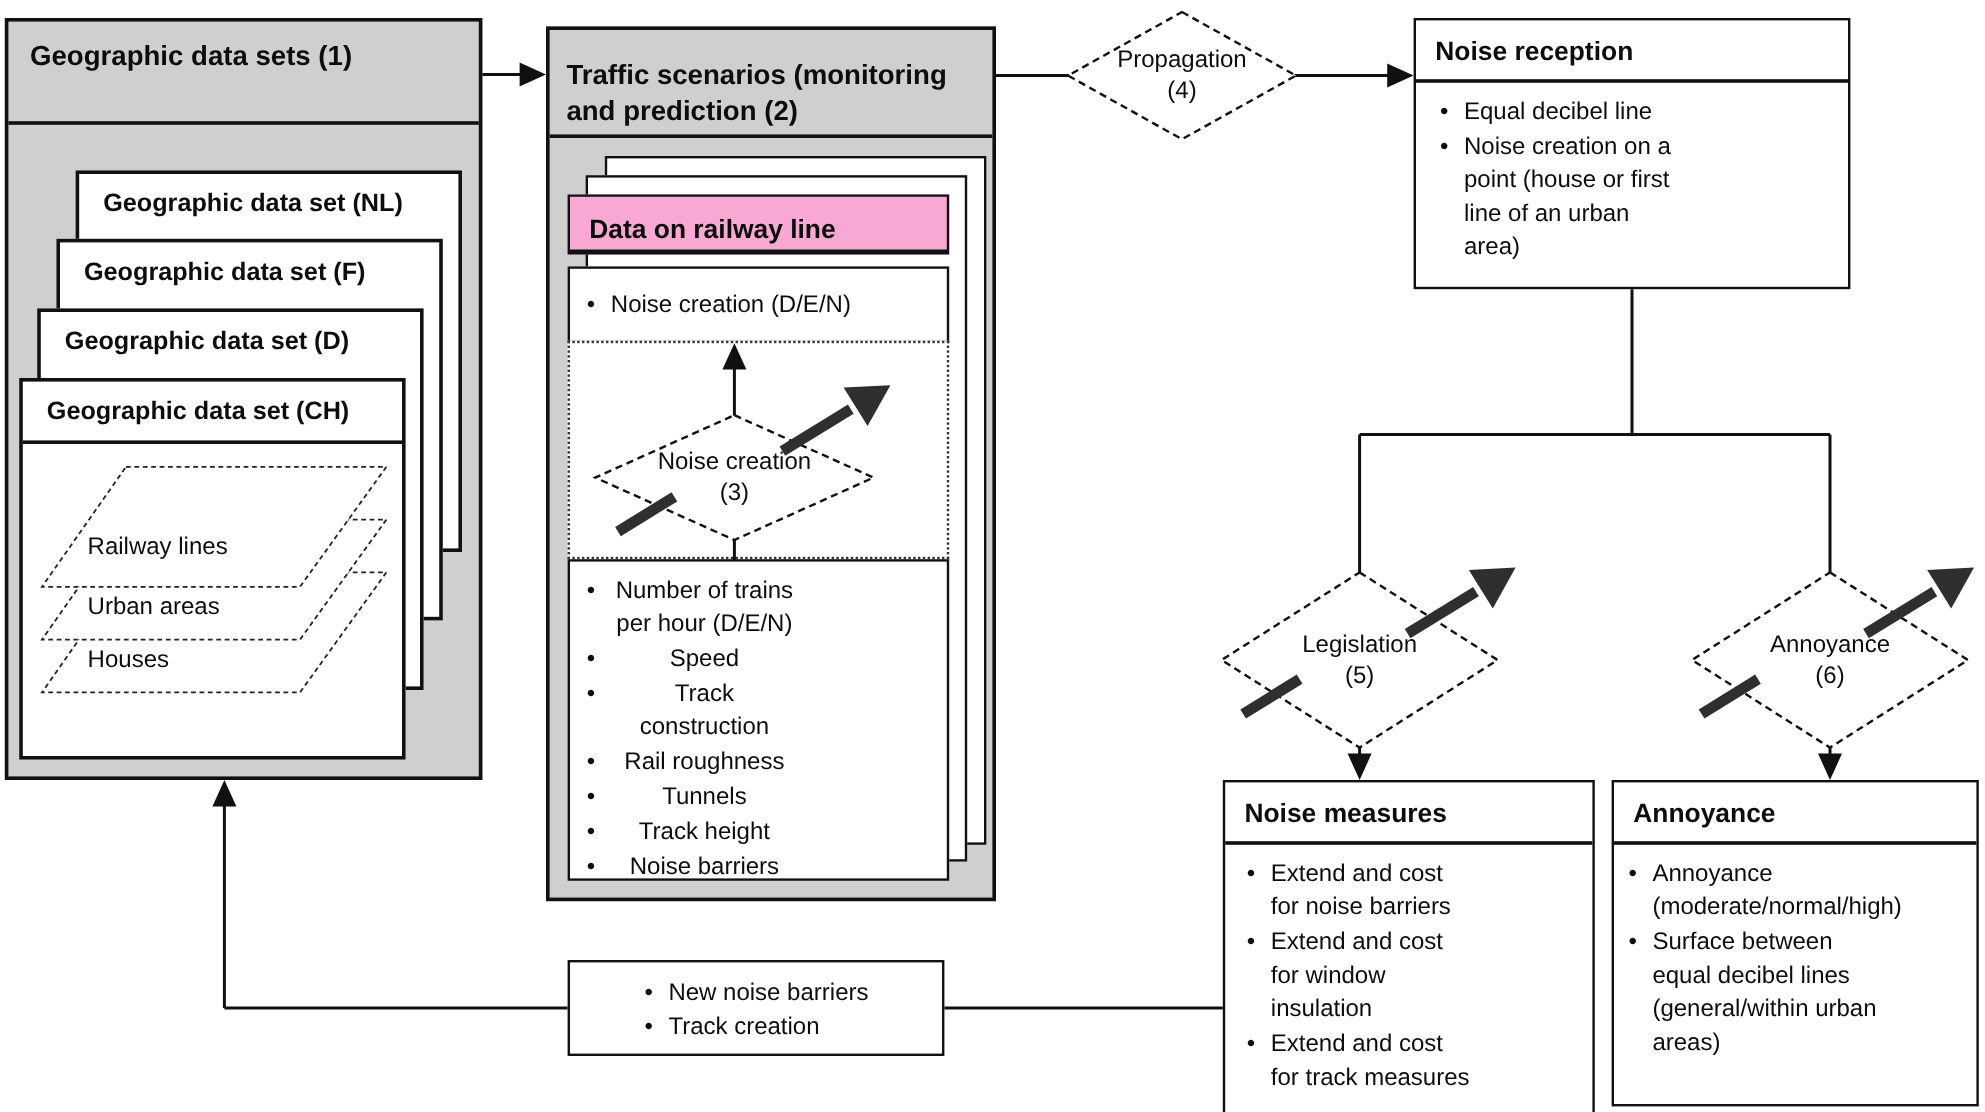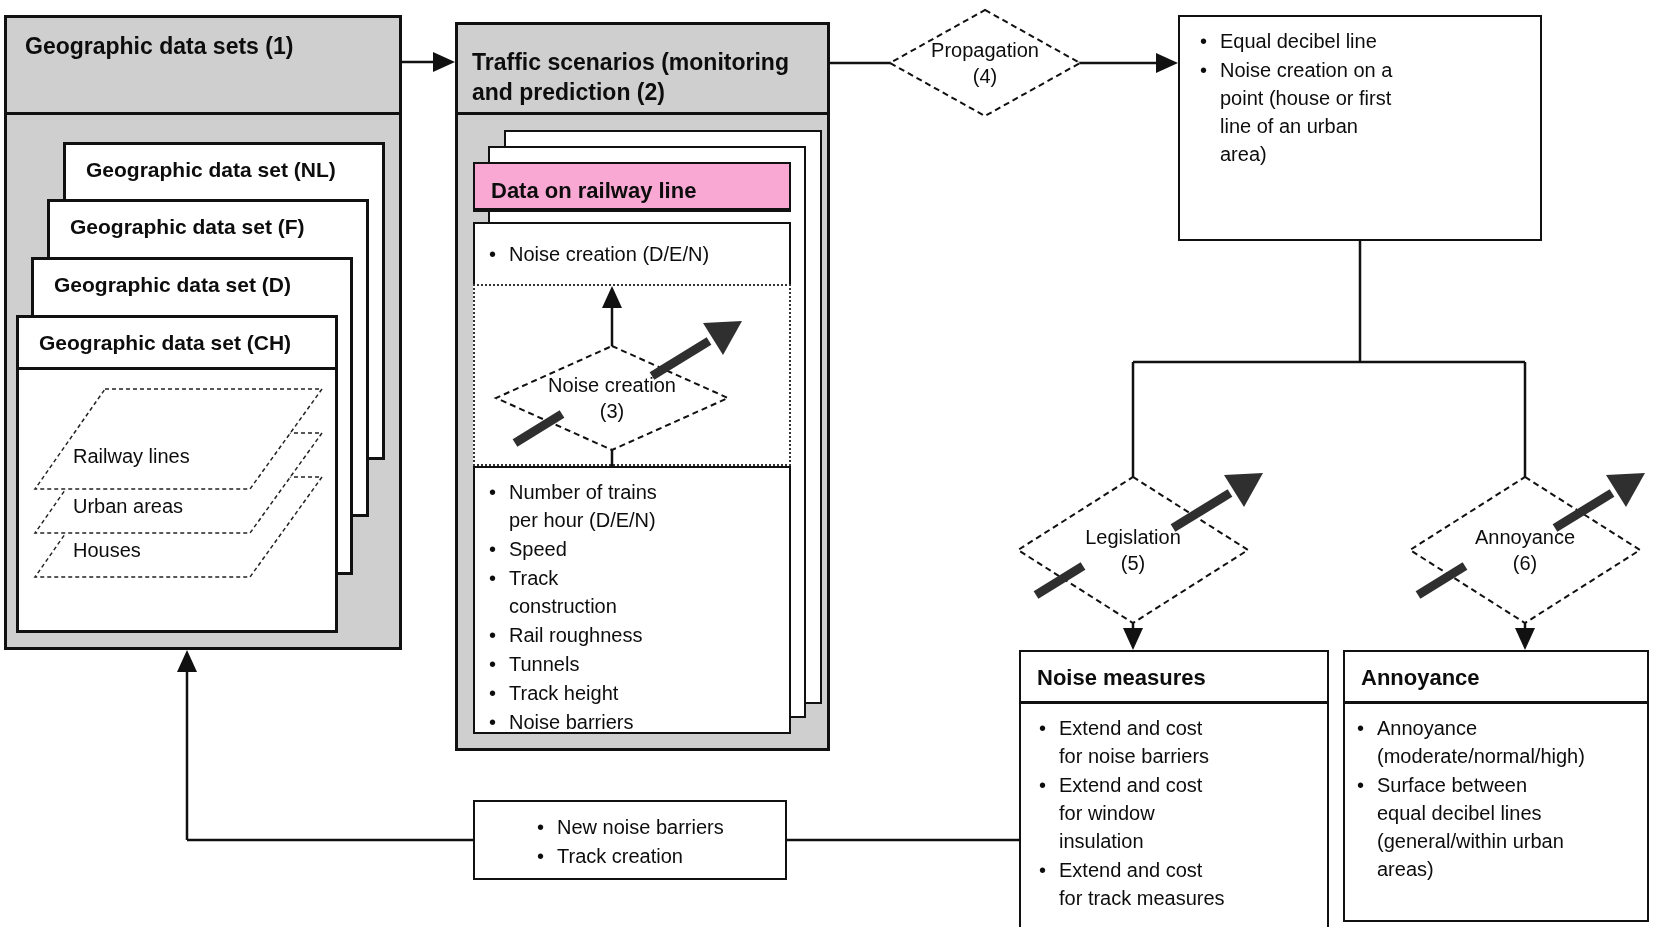--- a/index.html
+++ b/index.html
@@ -28,38 +28,38 @@
   .bullets-box{position:absolute;left:473px;top:466px;width:318px;height:268px;background:#fff;
     border:2.5px solid #111;z-index:3;}
   
   .wbox{position:absolute;background:#fff;border:2.5px solid #111;z-index:1;}
   .wbox-head{font-weight:bold;font-size:22px;line-height:28px;padding:12px 0 9px 16px;
     border-bottom:3px solid #111;}
   
   .blist{list-style:none;margin:0;padding:10px 14px 0 10px;font-size:20px;}
   .blist li{position:relative;padding-left:24px;line-height:28px;margin-bottom:1px;}
   .blist li::before{content:"\2022";position:absolute;left:4px;top:0;}
-  .w180 li{max-width:180px;}
+  .w180 li{max-width:180px;text-align:center;}
   .w205 li{max-width:205px;}
   .w195 li{max-width:195px;}
   .w218 li{max-width:218px;}
   
   .overlay{position:absolute;left:0;top:0;z-index:5;pointer-events:none;}
   
   .dlabel{position:absolute;z-index:6;transform:translate(-50%,-50%);text-align:center;
     font-size:20px;line-height:26px;width:230px;}
   .slabel{position:absolute;z-index:6;font-size:20px;line-height:24px;}
 </style>
 </head>
 <body>
 
 <div class="stage">
 
   <div class="gbox" style="left:4px;top:15px;width:398px;height:635px;">
-    <div class="gbox-head" style="height:97px;">Geographic data sets (1)</div>
+    <div class="gbox-head" style="height:86px;">Geographic data sets (1)</div>
   </div>
 
   <div class="card" style="left:63px;top:142px;z-index:1;">
     <div class="card-title">Geographic data set (NL)</div>
   </div>
   <div class="card" style="left:47px;top:199px;z-index:2;">
     <div class="card-title">Geographic data set (F)</div>
   </div>
   <div class="card" style="left:31px;top:257px;z-index:3;">
     <div class="card-title">Geographic data set (D)</div>
@@ -94,20 +94,21 @@
       <li>Speed</li>
       <li>Track construction</li>
       <li>Rail roughness</li>
       <li>Tunnels</li>
       <li>Track height</li>
       <li>Noise barriers</li>
     </ul>
   </div>
 
   <div class="wbox" style="left:1178px;top:15px;width:364px;height:226px;">
+    <div class="wbox-head">Noise reception</div>
     <ul class="blist w205" style="padding-left:16px;">
       <li>Equal decibel line</li>
       <li>Noise creation on a point (house or first line of an urban area)</li>
     </ul>
   </div>
 
   <div class="wbox" style="left:1019px;top:650px;width:310px;height:284px;">
     <div class="wbox-head">Noise measures</div>
     <ul class="blist w195" style="padding-left:14px;">
       <li>Extend and cost for noise barriers</li>

